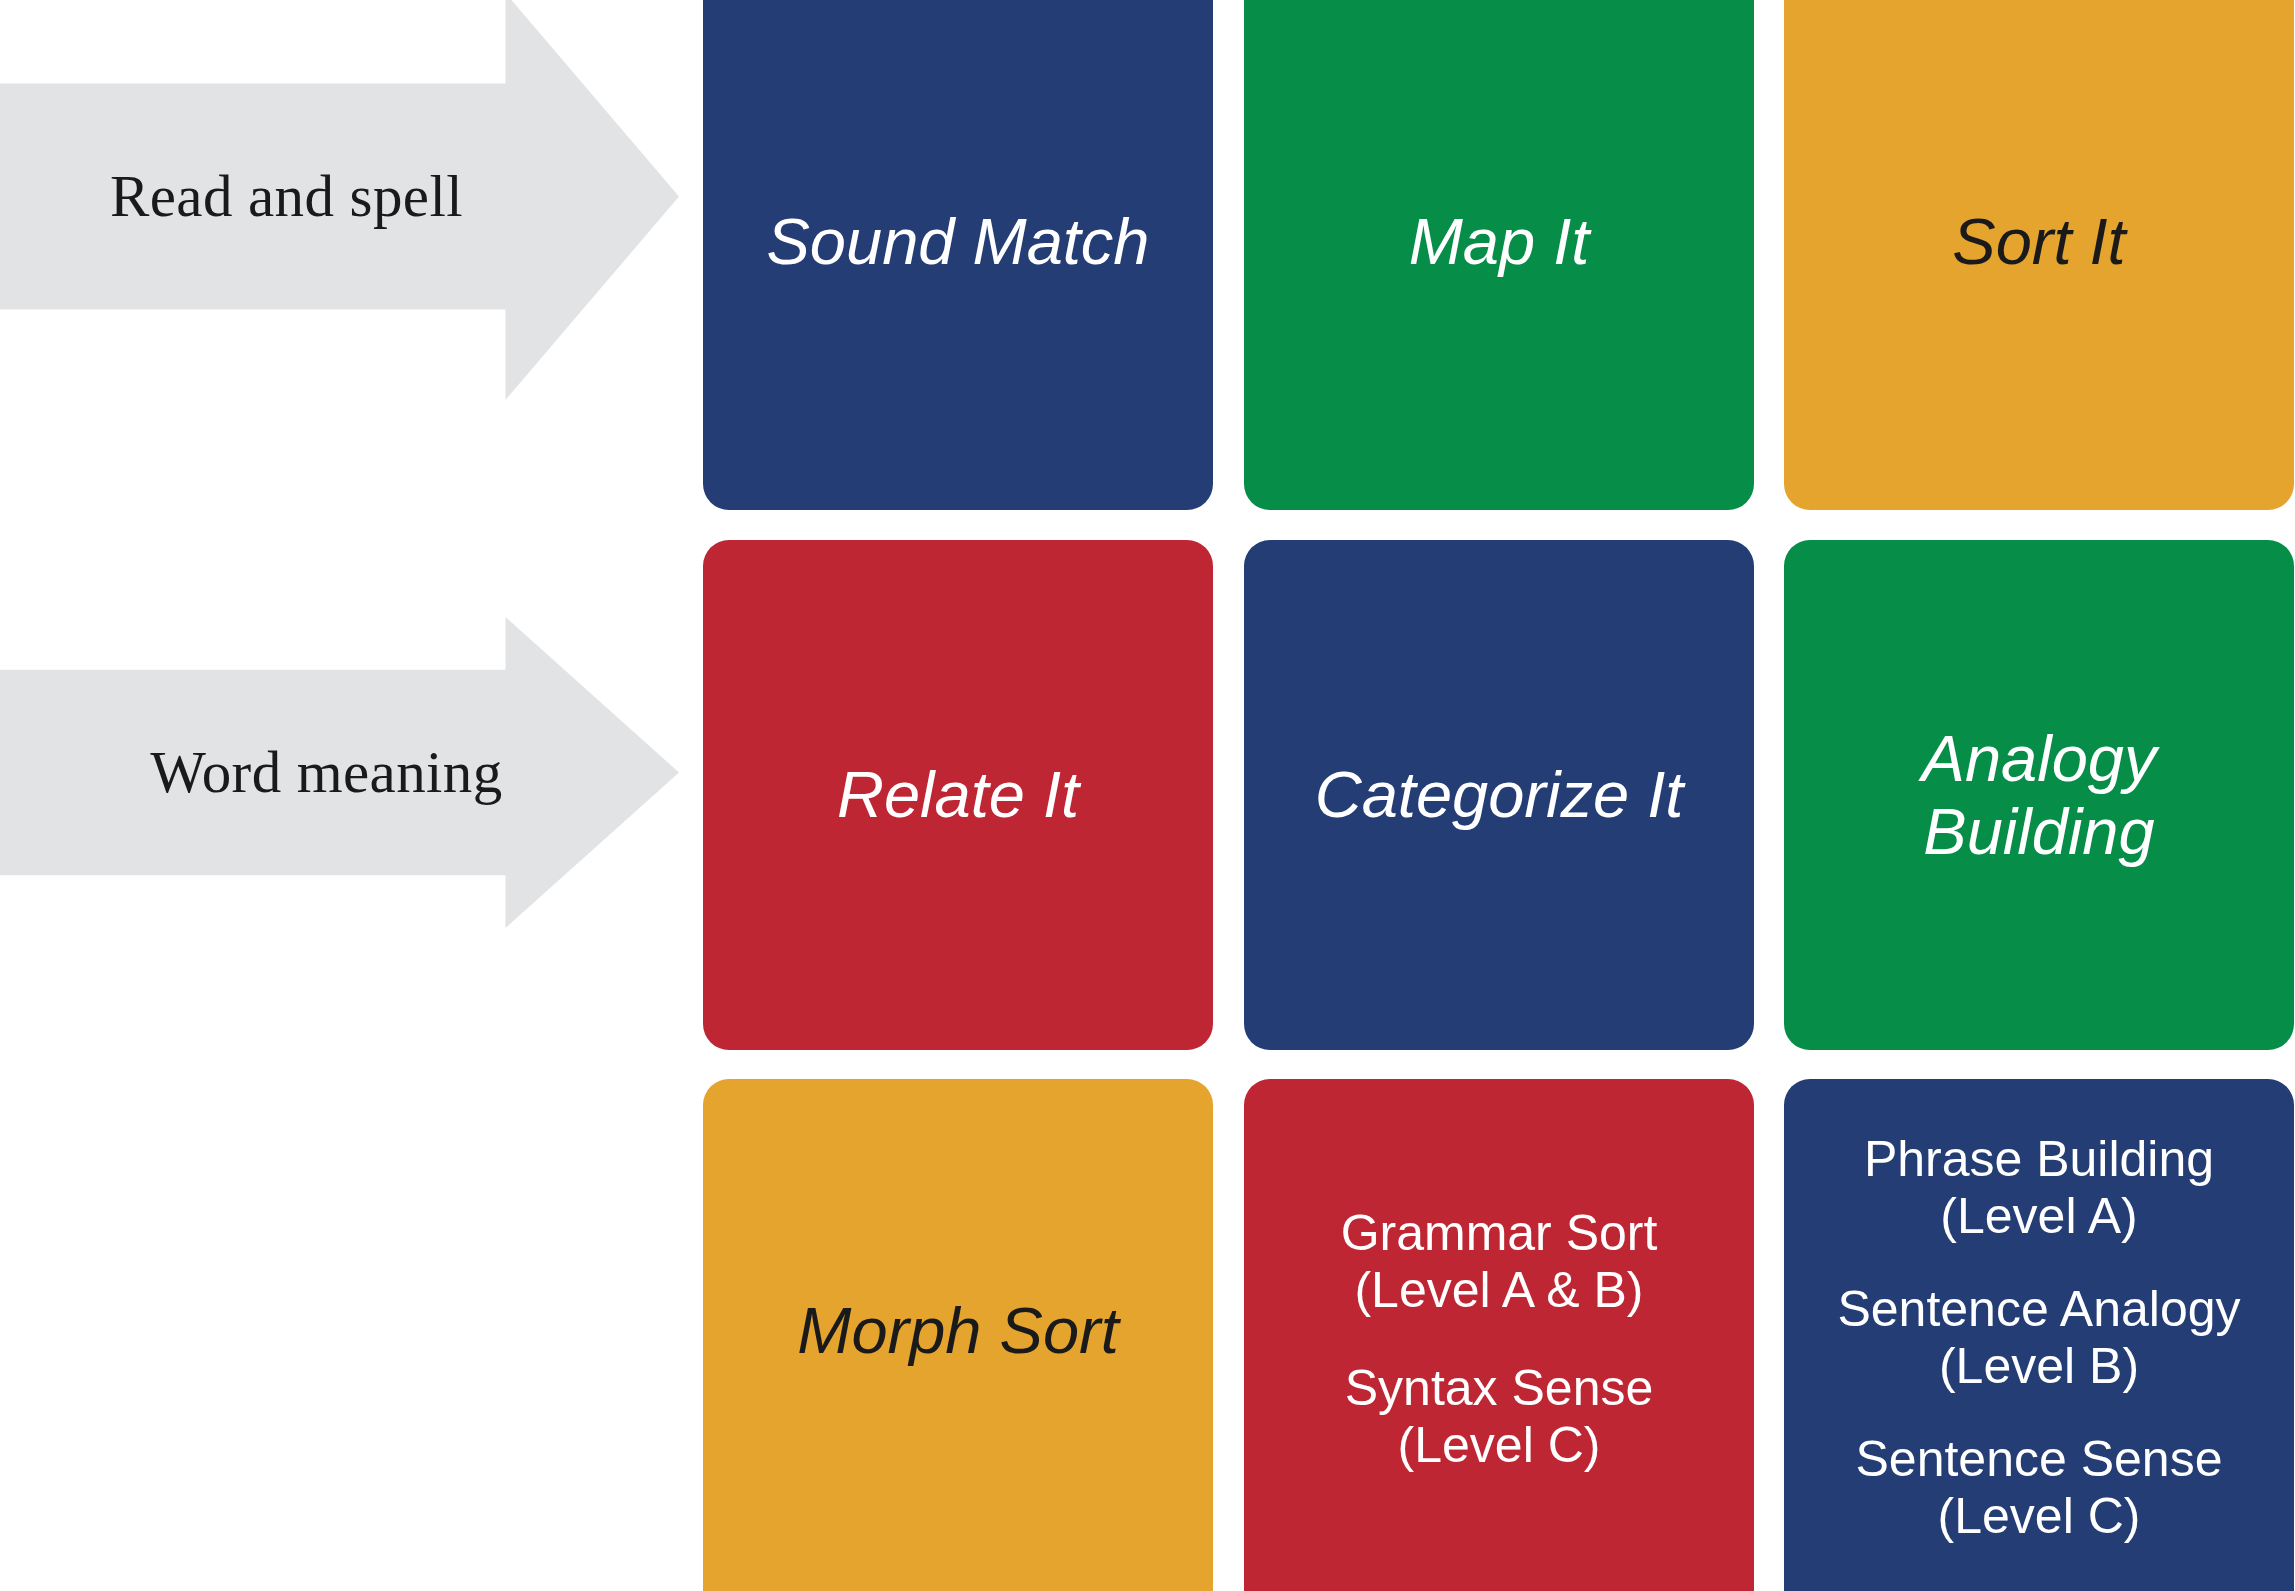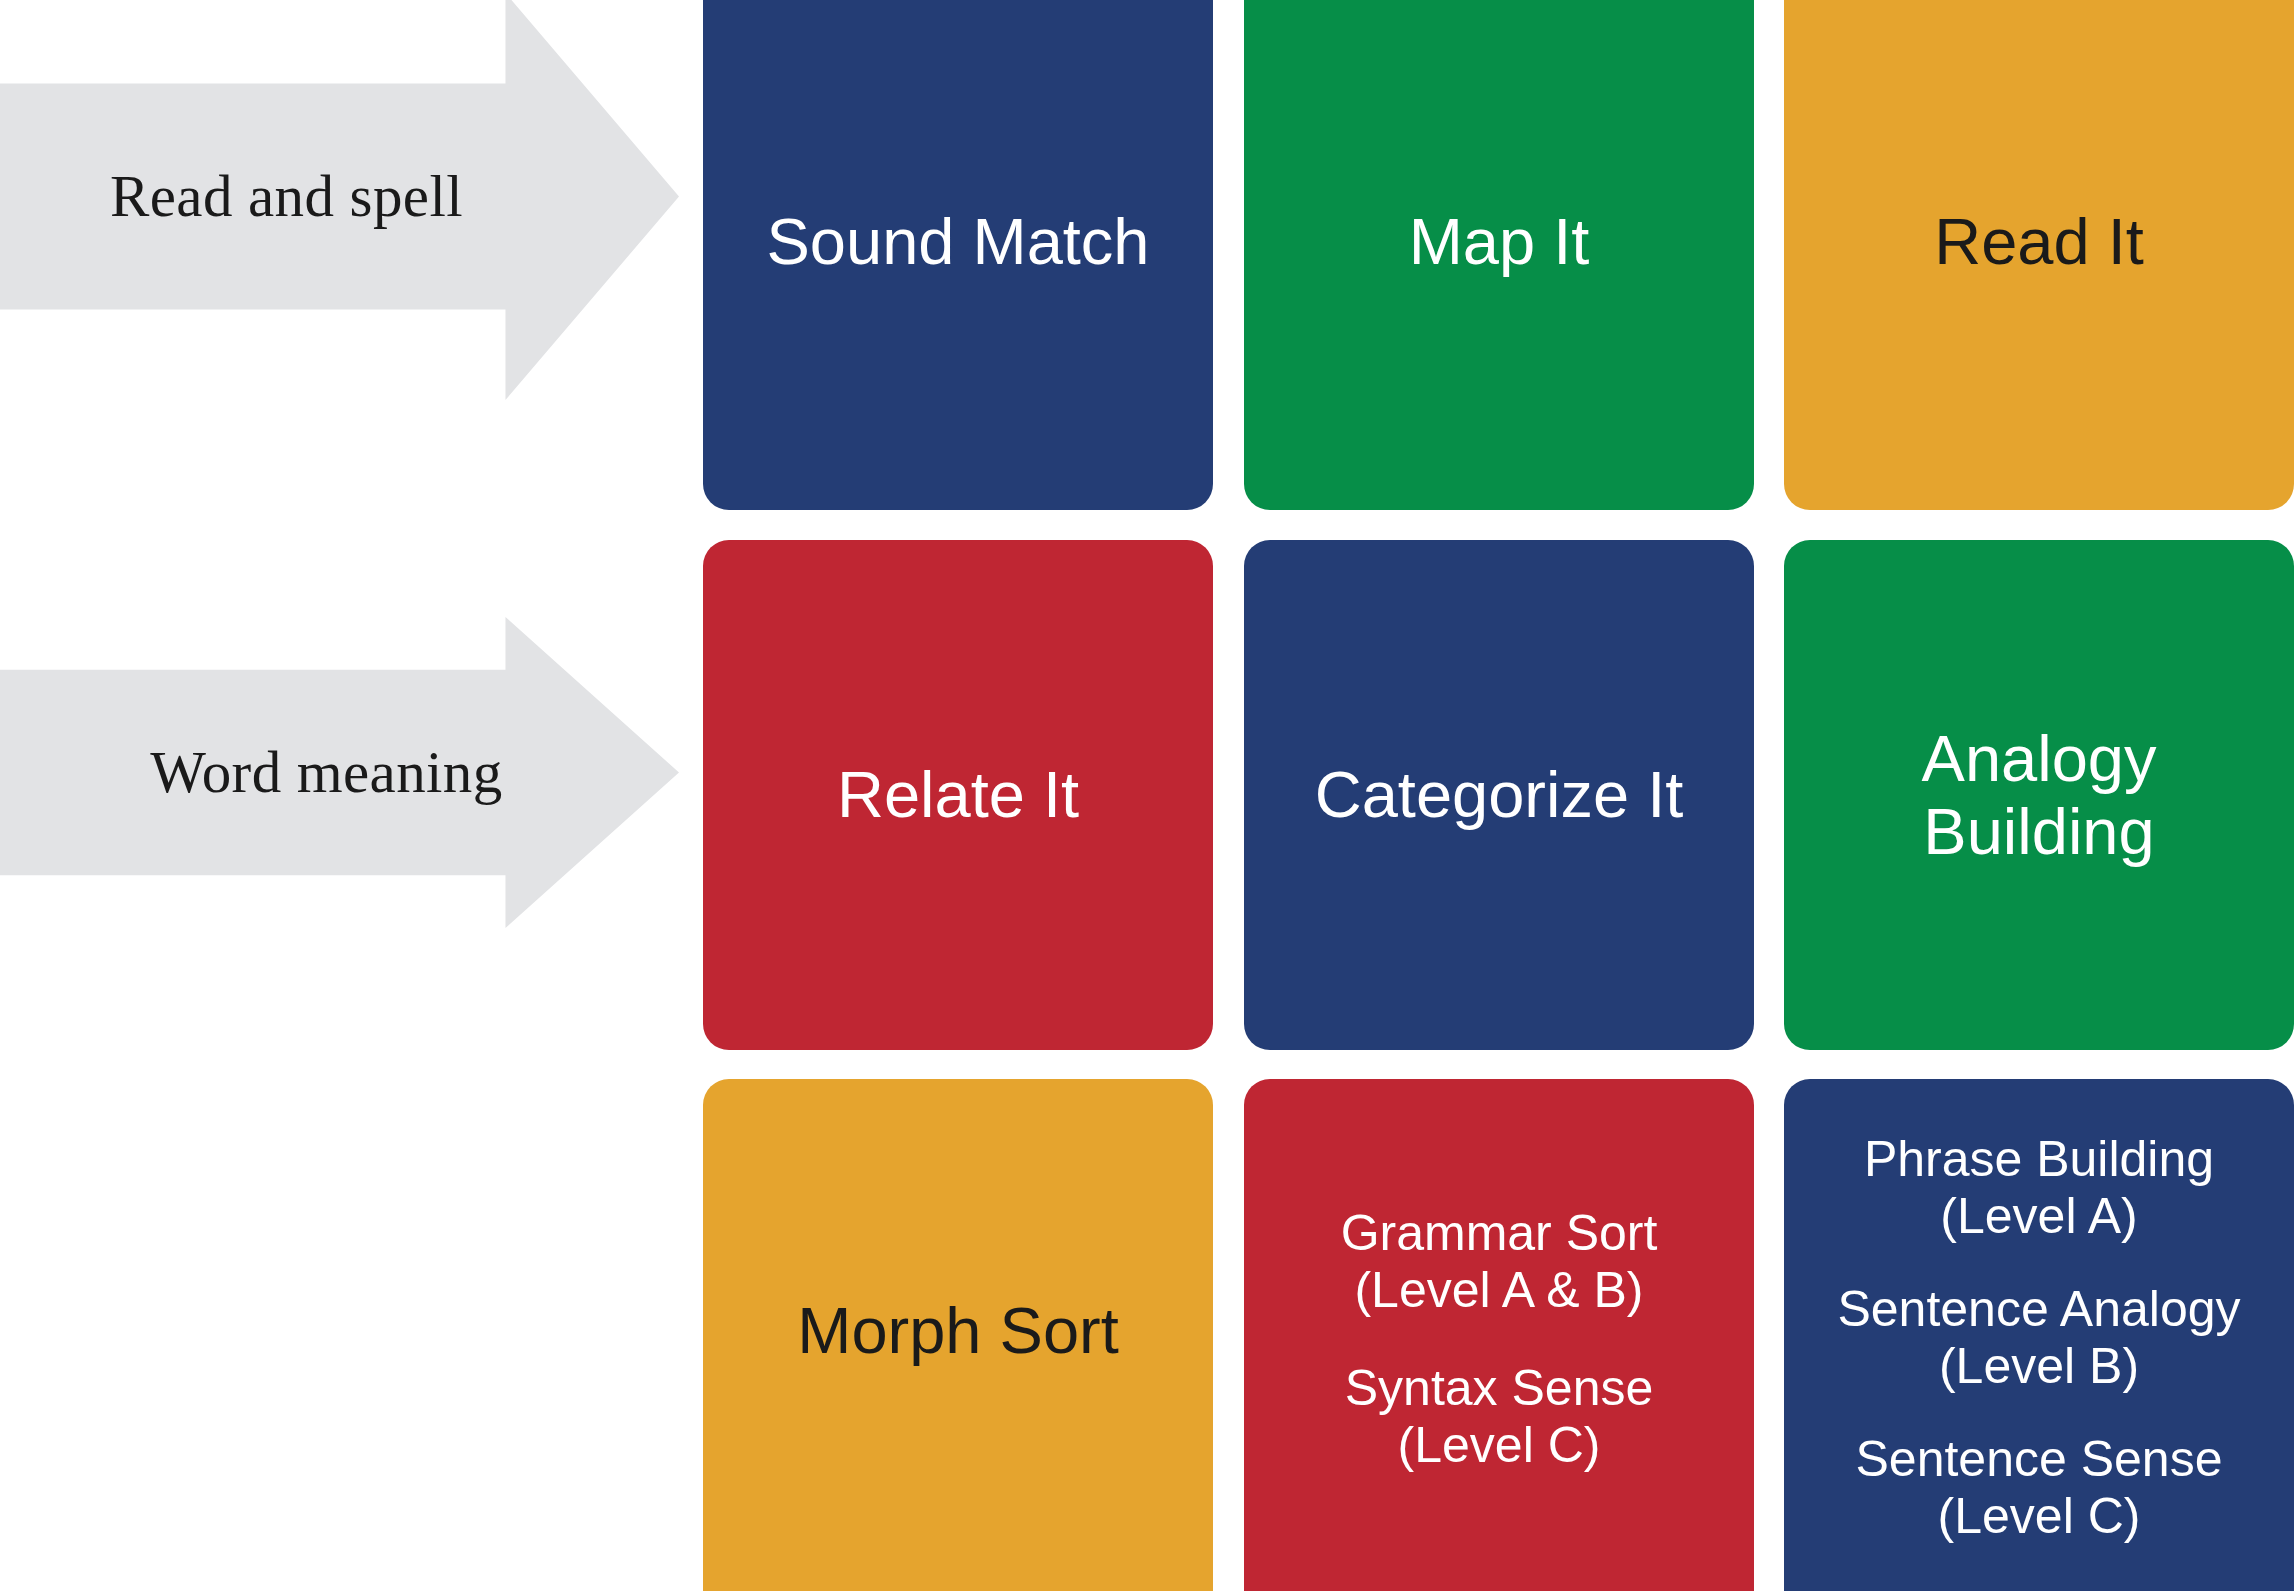--- a/index.html
+++ b/index.html
@@ -56,20 +56,21 @@
     align-items: center;
     justify-content: center;
     text-align: center;
     box-sizing: border-box;
     padding: 7.5px 19.6px;
   }
   .card-title {
     font-weight: 400;
     line-height: 1.13;
     white-space: pre-line;
+    font-style: italic;
   }
   .card-multi {
     display: flex;
     flex-direction: column;
     align-items: center;
     justify-content: center;
     gap: 41px;
     width: 100%;
   }
   .card-entry {
@@ -98,21 +99,21 @@
 
   <div class="card" style="left:703px; top:-26px; width:510px; height:536px; background:#243D75;">
     <div class="card-title t-light fs-big">Sound Match</div>
   </div>
 
   <div class="card" style="left:1244px; top:-26px; width:510px; height:536px; background:#068E48;">
     <div class="card-title t-light fs-big">Map It</div>
   </div>
 
   <div class="card" style="left:1784px; top:-26px; width:510px; height:536px; background:#E5A42E;">
-    <div class="card-title t-dark fs-big">Read It</div>
+    <div class="card-title t-dark fs-big">Sort It</div>
   </div>
 
   <div class="arrow-wrap" style="top:617px; width:679px; height:311px;">
     <svg class="arrow-shape" viewBox="0 0 900 412" preserveAspectRatio="none">
       <polygon points="0,70 670,70 670,0 900,206 670,412 670,342 0,342" fill="#E2E3E5"></polygon>
     </svg>
     <div class="arrow-label" style="font-size:59px;padding-left:40px;">Word meaning</div>
   </div>
 
   <div class="card" style="left:1244px; top:540px; width:510px; height:510px; background:#243D75;">

